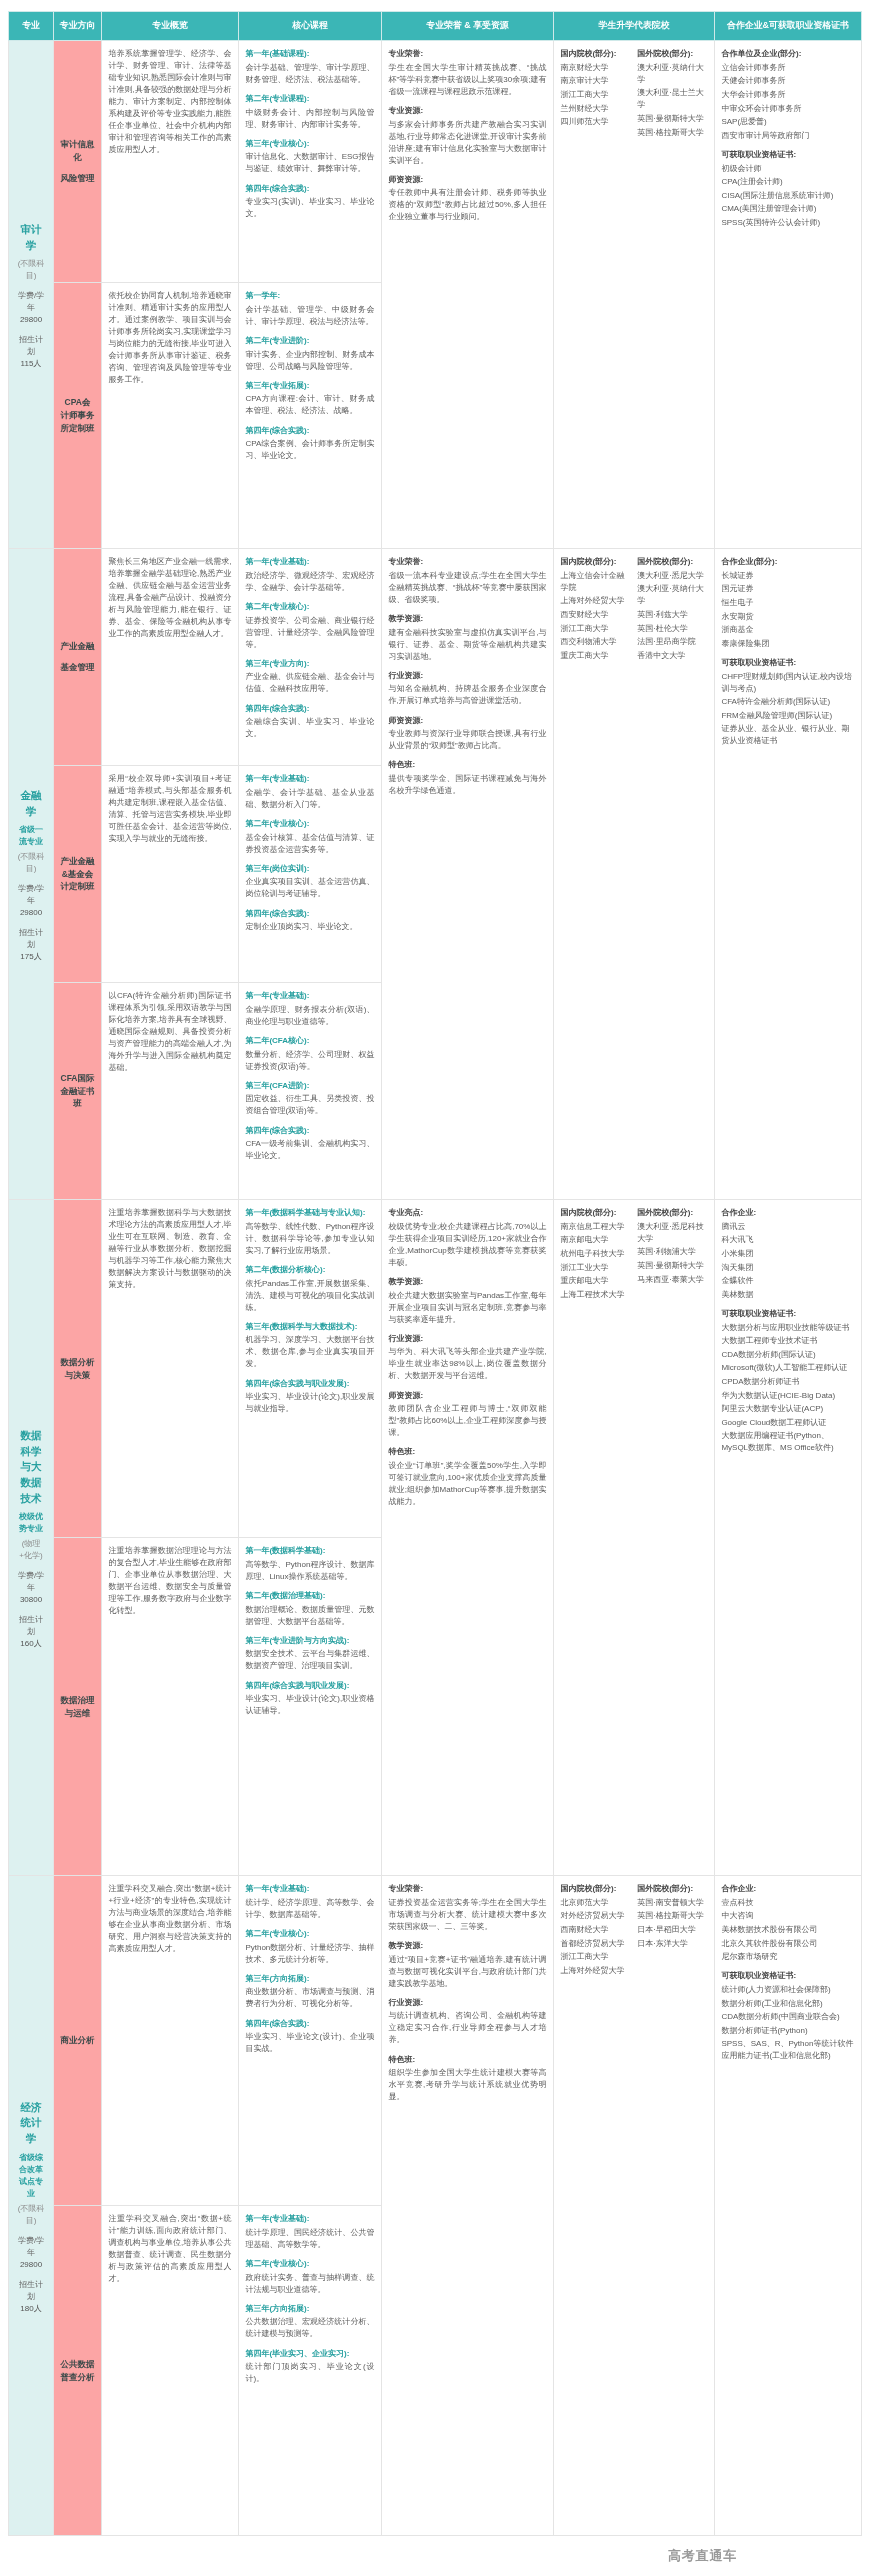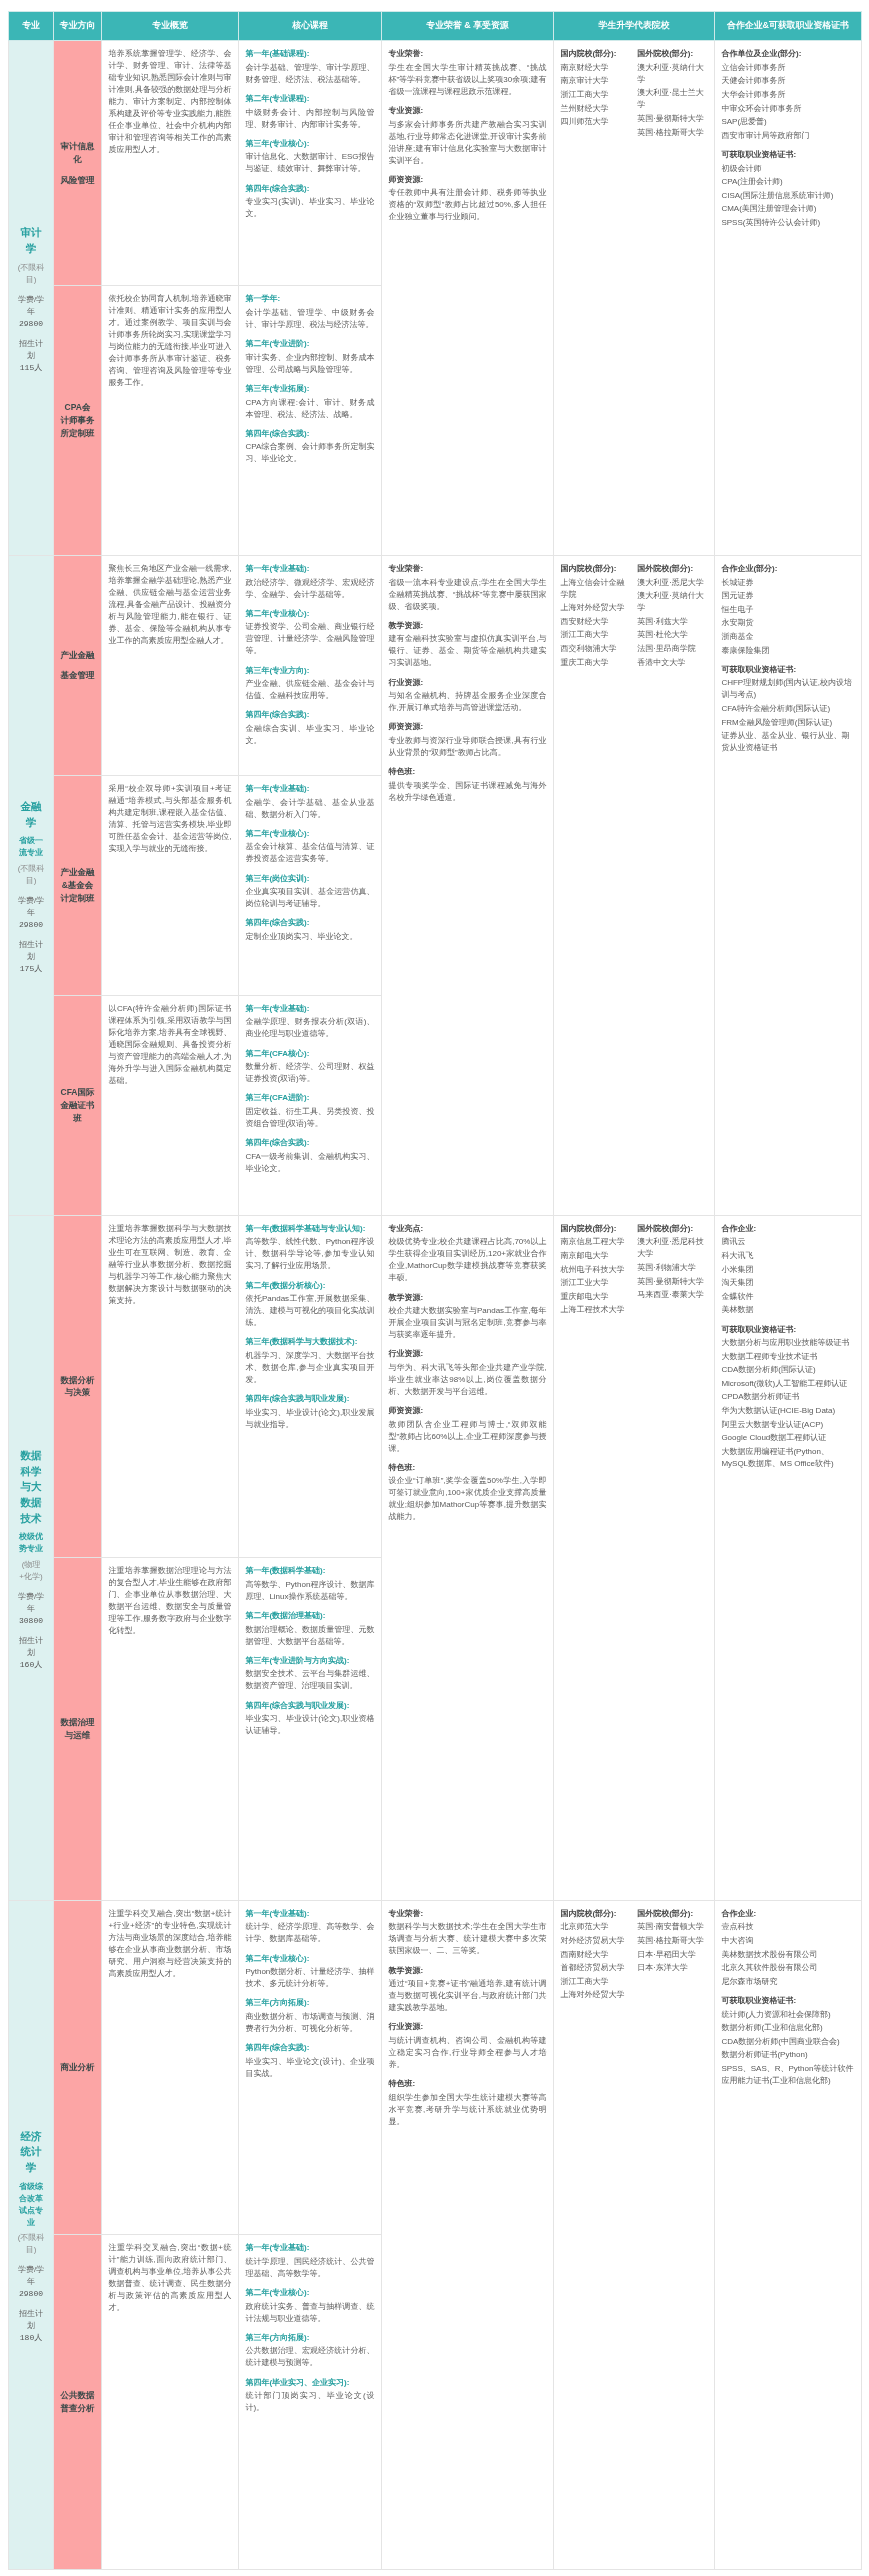--- a/index.html
+++ b/index.html
@@ -1,31 +1,31 @@
 <!DOCTYPE html>
 <html style="font-size:13px"><head>
 <meta charset="utf-8">
 <style>
   html,body{margin:0;padding:0;background:#ffffff;}
   body{width:869px;font-family:"Liberation Sans","DejaVu Sans",sans-serif;color:#555;}
-  .page{width:753px;min-height:2576px;display:flex;flex-direction:row;box-sizing:border-box;padding:11.3px 8px 6.4px;}
+  .page{width:753px;min-height:2576px;display:flex;flex-direction:column;box-sizing:border-box;padding:11.3px 8px 6.4px;}
   table.main{border-collapse:collapse;width:853px;table-layout:fixed;font-size:8px;line-height:1.5;}
   col.c1{width:45px}col.c2{width:48px}col.c3{width:137px}col.c4{width:143px}
   col.c5{width:172px}col.c6{width:161px}col.c7{width:147px}
   thead th{background:#3bb6b6;color:#ffffff;font-size:8.9px;font-weight:bold;padding:7.2px 3.2px;border:0.8px solid #cfe9e9;text-align:center;}
   td{border:0.8px solid #e4e4e4;padding:7.2px 6.4px;vertical-align:top;background:#ffffff;}
   .c-major{background:#ddf1f0;text-align:center;vertical-align:middle;}
   .c-dir{background:#fca5a5;text-align:center;vertical-align:middle;}
   .c-dir .line{font-weight:bold;color:#3c4a4a;margin:8px 0;font-size:8.5px;}
   .major-name{color:#27a0a0;font-weight:bold;font-size:10.5px;margin:3.2px 0 4.8px;text-align:center;}
   .major-badge{color:#27a0a0;font-size:8px;font-weight:bold;margin:1.6px 0;}
   .major-badge:empty{display:none;}
   .major-note{color:#8a8a8a;margin:3.2px 0 8px;}
   .major-kv{color:#666;margin-top:8px;}
-  .major-kv .v{display:block;color:#555;font-family:Liberation Mono, monospace;}
+  .major-kv .v{display:block;color:#555;}
   .c-ov .line{margin:0 0 6.4px;text-align:justify;color:#5a5a5a;}
   .block{margin:0 0 7.2px;}
   .block-h{font-weight:bold;color:#474747;margin-bottom:1.6px;}
   .block-t{color:#5a5a5a;text-align:justify;}
   .block-i{color:#5a5a5a;margin:1.6px 0;}
   .c-course .block-h{color:#27a0a0;}
   .c-school .block-h,.c-partner .block-h{color:#474747;}
   .school-cols{display:flex;gap:6.4px;}
   .school-cols>div{flex:1;min-width:0;}
   .rh-a{height:242px}.rh-b{height:266px}.rh-c{height:217px}.rh-d{height:338px}.rh-e{height:330px}
@@ -485,21 +485,21 @@
               <div class="block-t">商业数据分析、市场调查与预测、消费者行为分析、可视化分析等。</div>
             </div>
             <div class="block">
               <div class="block-h">第四年(综合实践):</div>
               <div class="block-t">毕业实习、毕业论文(设计)、企业项目实战。</div>
             </div>
           </td>
         <td class="c-honor" rowspan="2">
             <div class="block">
               <div class="block-h">专业荣誉:</div>
-              <div class="block-t">数据科学与大数据技术;学生在全国大学生市场调查与分析大赛、统计建模大赛中多次荣获国家级一、二、三等奖。</div>
+              <div class="block-t">证券投资基金运营实务等;学生在全国大学生市场调查与分析大赛、统计建模大赛中多次荣获国家级一、二、三等奖。</div>
             </div>
             <div class="block">
               <div class="block-h">教学资源:</div>
               <div class="block-t">通过“项目+竞赛+证书”融通培养,建有统计调查与数据可视化实训平台,与政府统计部门共建实践教学基地。</div>
             </div>
             <div class="block">
               <div class="block-h">行业资源:</div>
               <div class="block-t">与统计调查机构、咨询公司、金融机构等建立稳定实习合作,行业导师全程参与人才培养。</div>
             </div>
             <div class="block">

